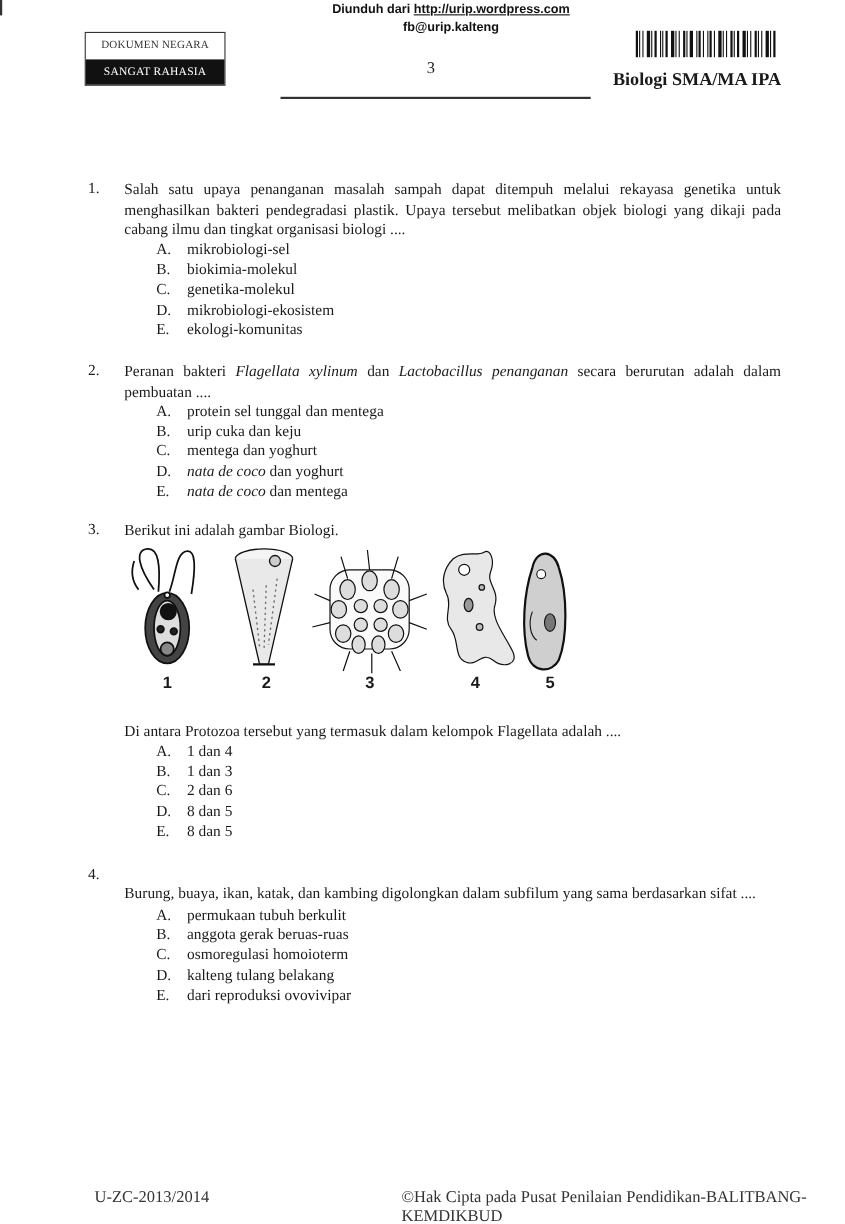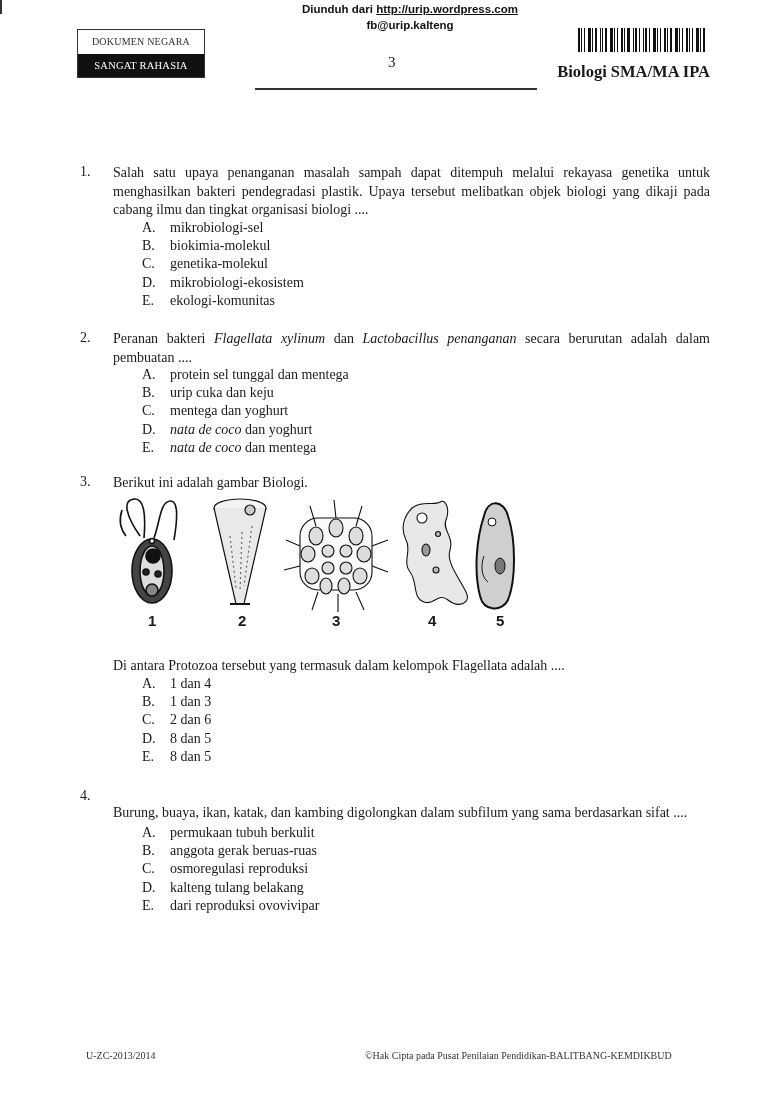--- a/index.html
+++ b/index.html
@@ -24,21 +24,21 @@
   .idtable .row + .row { border-top: 1px solid #333; }
   .idtable .colon { position: absolute; left: 66px; }
   .idtable .hand { position: absolute; left: 170px; font-size: 10px; color: #555; font-style: italic; }
   .qnum { left: 80px; font-size: 14px; }
   .qtext { left: 113px; width: 597px; font-size: 14px; line-height: 18.5px; text-align: justify; }
   .opts { left: 142px; font-size: 14px; line-height: 18.2px; }
   .opt { display: flex; }
   .opt .letter { width: 28px; }
   .figure { left: 112px; top: 496px; width: 410px; height: 140px; }
   .figlabel { position: absolute; top: 116px; font-family: "Liberation Sans", sans-serif; font-weight: bold; font-size: 15px; }
-  .footer { top: 1050px; font-size: 10px; color: #333; }
+  .footer { top: 1081px; font-size: 15px; color: #333; }
 </style>
 </head>
 <body>
 
 <div class="abs watermark sans" style="top:3px;">
   <span>Diunduh dari </span><span class="link">http://urip.wordpress.com</span>
 </div>
 <div class="abs watermark sans" style="top:19px;">fb@urip.kalteng</div>
 
 <div class="abs classbox">
@@ -243,21 +243,21 @@
   <div class="opt">
       <span class="letter">A.</span>
       <span>permukaan tubuh berkulit</span>
     </div>
   <div class="opt">
       <span class="letter">B.</span>
       <span>anggota gerak beruas-ruas</span>
     </div>
   <div class="opt">
       <span class="letter">C.</span>
-      <span>osmoregulasi reproduksi</span>
+      <span>osmoregulasi homoioterm</span>
     </div>
   <div class="opt">
       <span class="letter">D.</span>
       <span>kalteng tulang belakang</span>
     </div>
   <div class="opt">
       <span class="letter">E.</span>
       <span>dari reproduksi ovovivipar</span>
     </div>
 </div>

